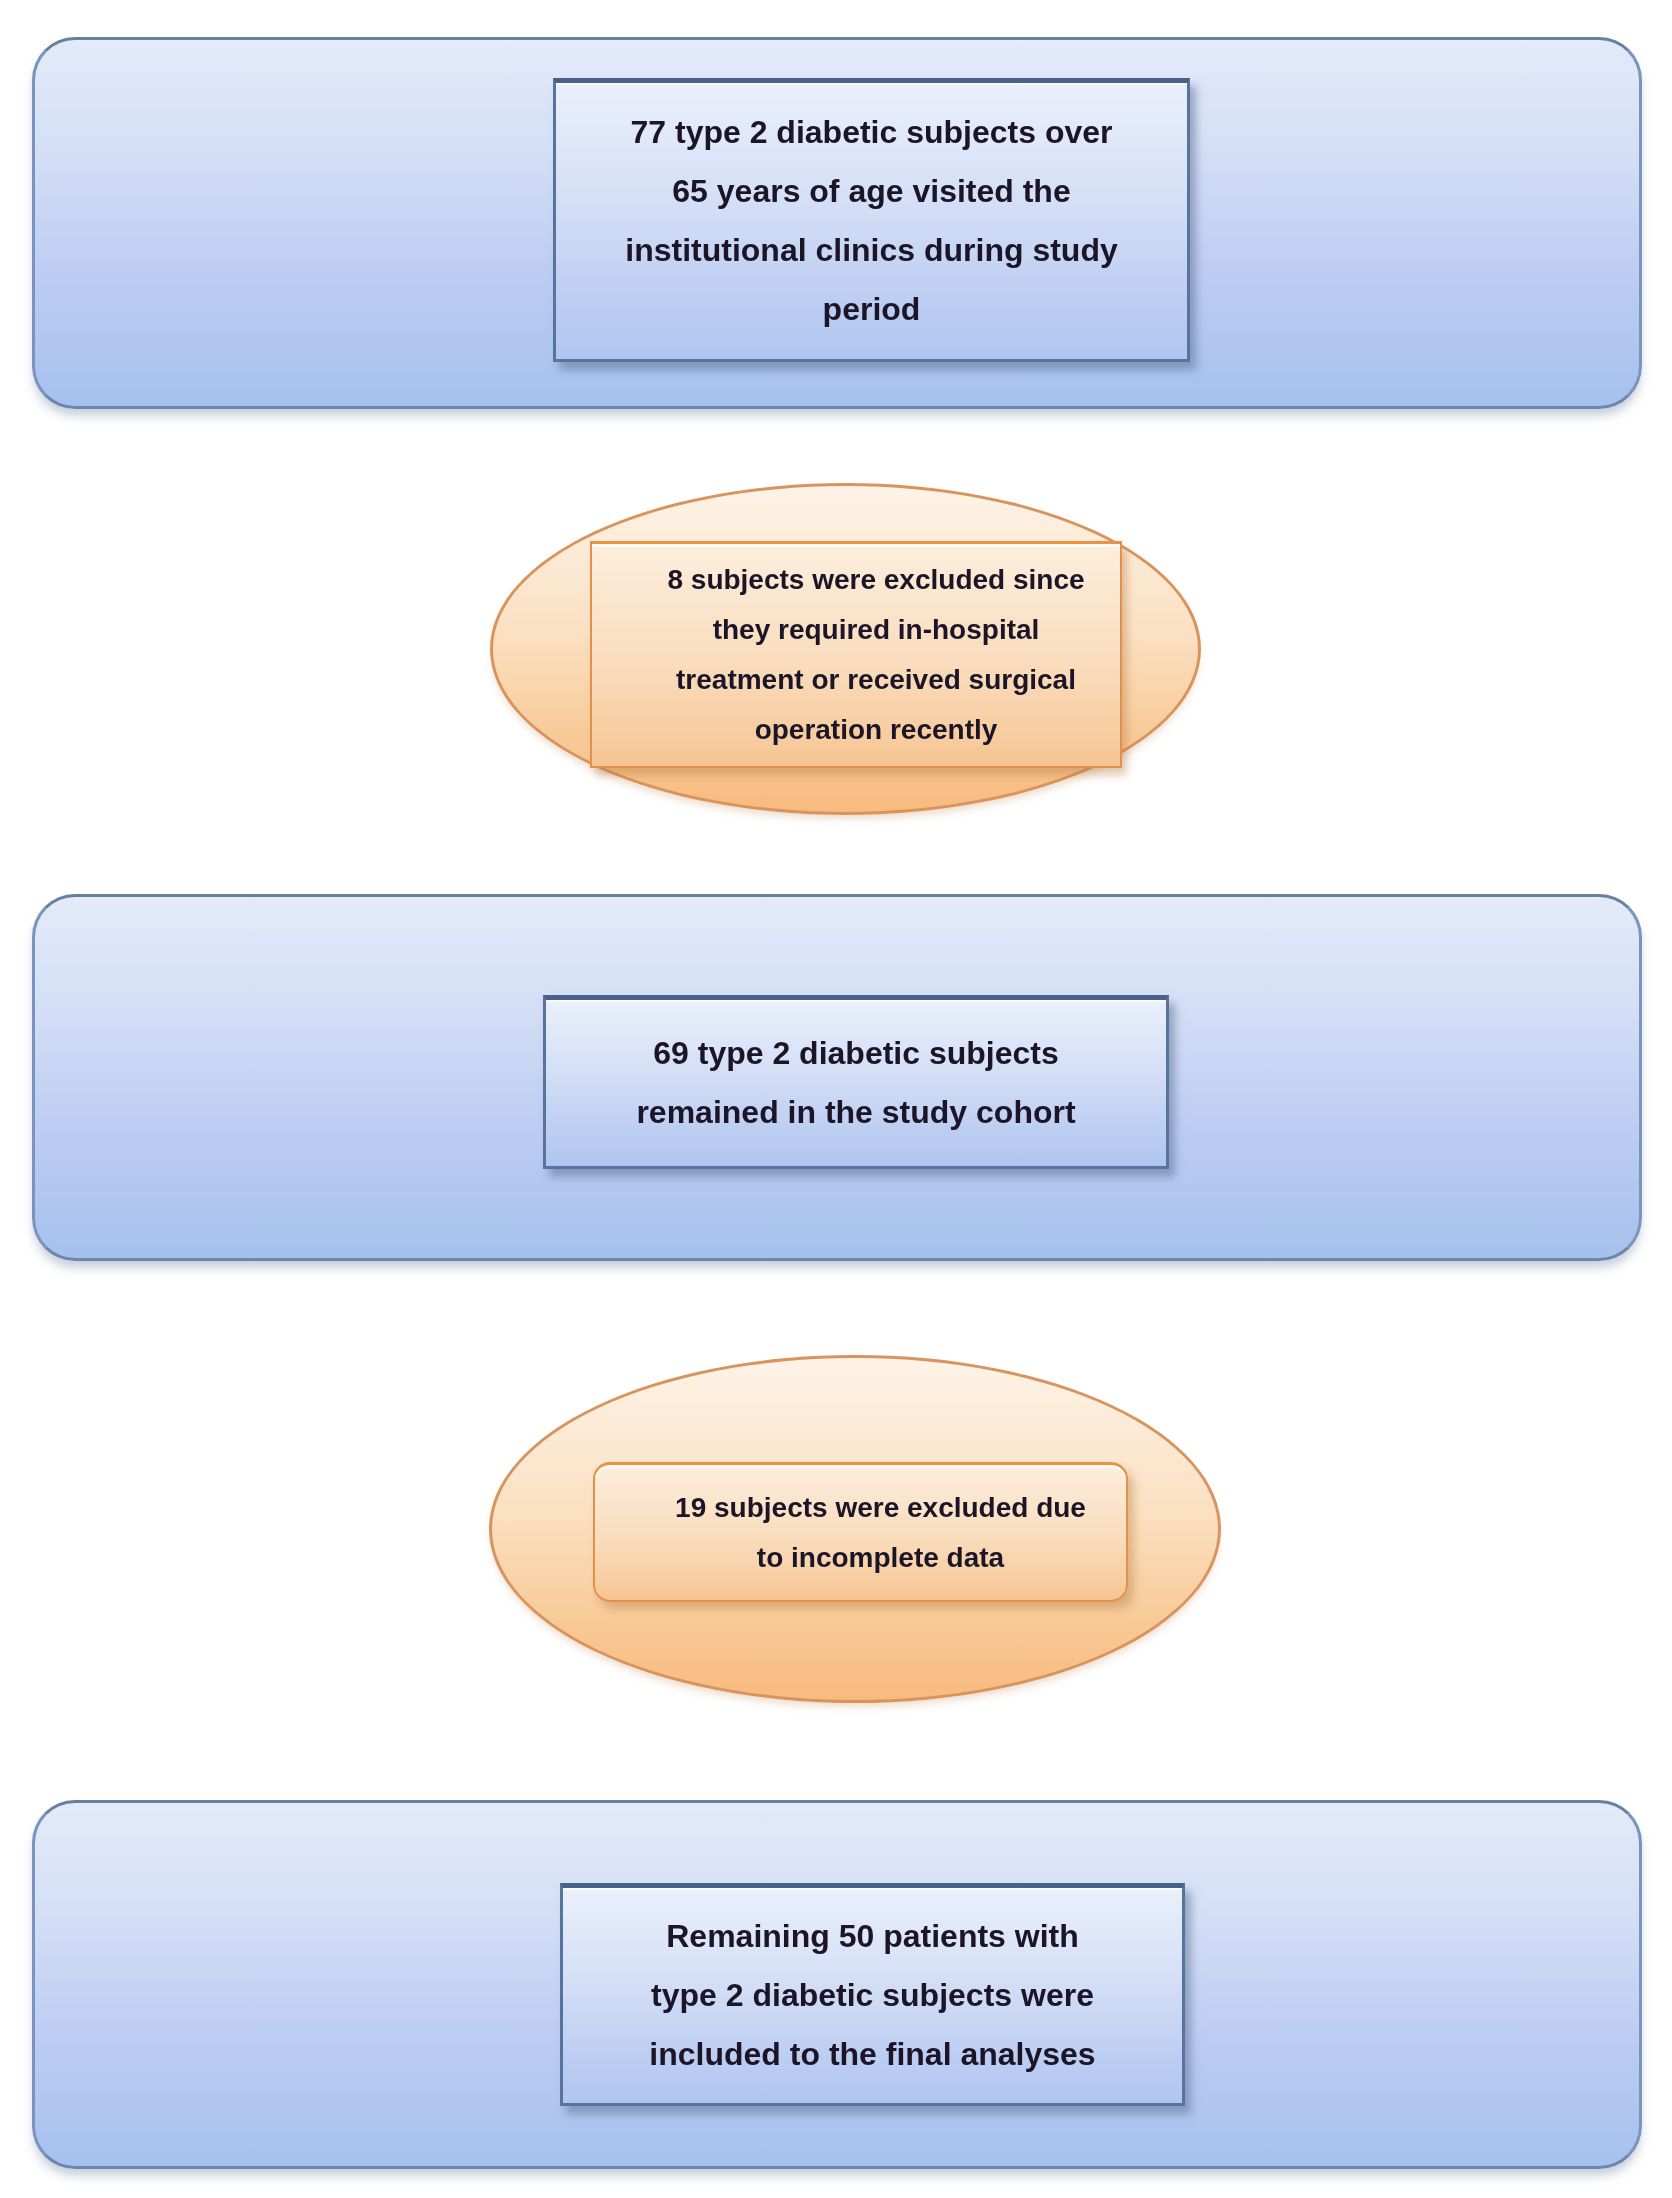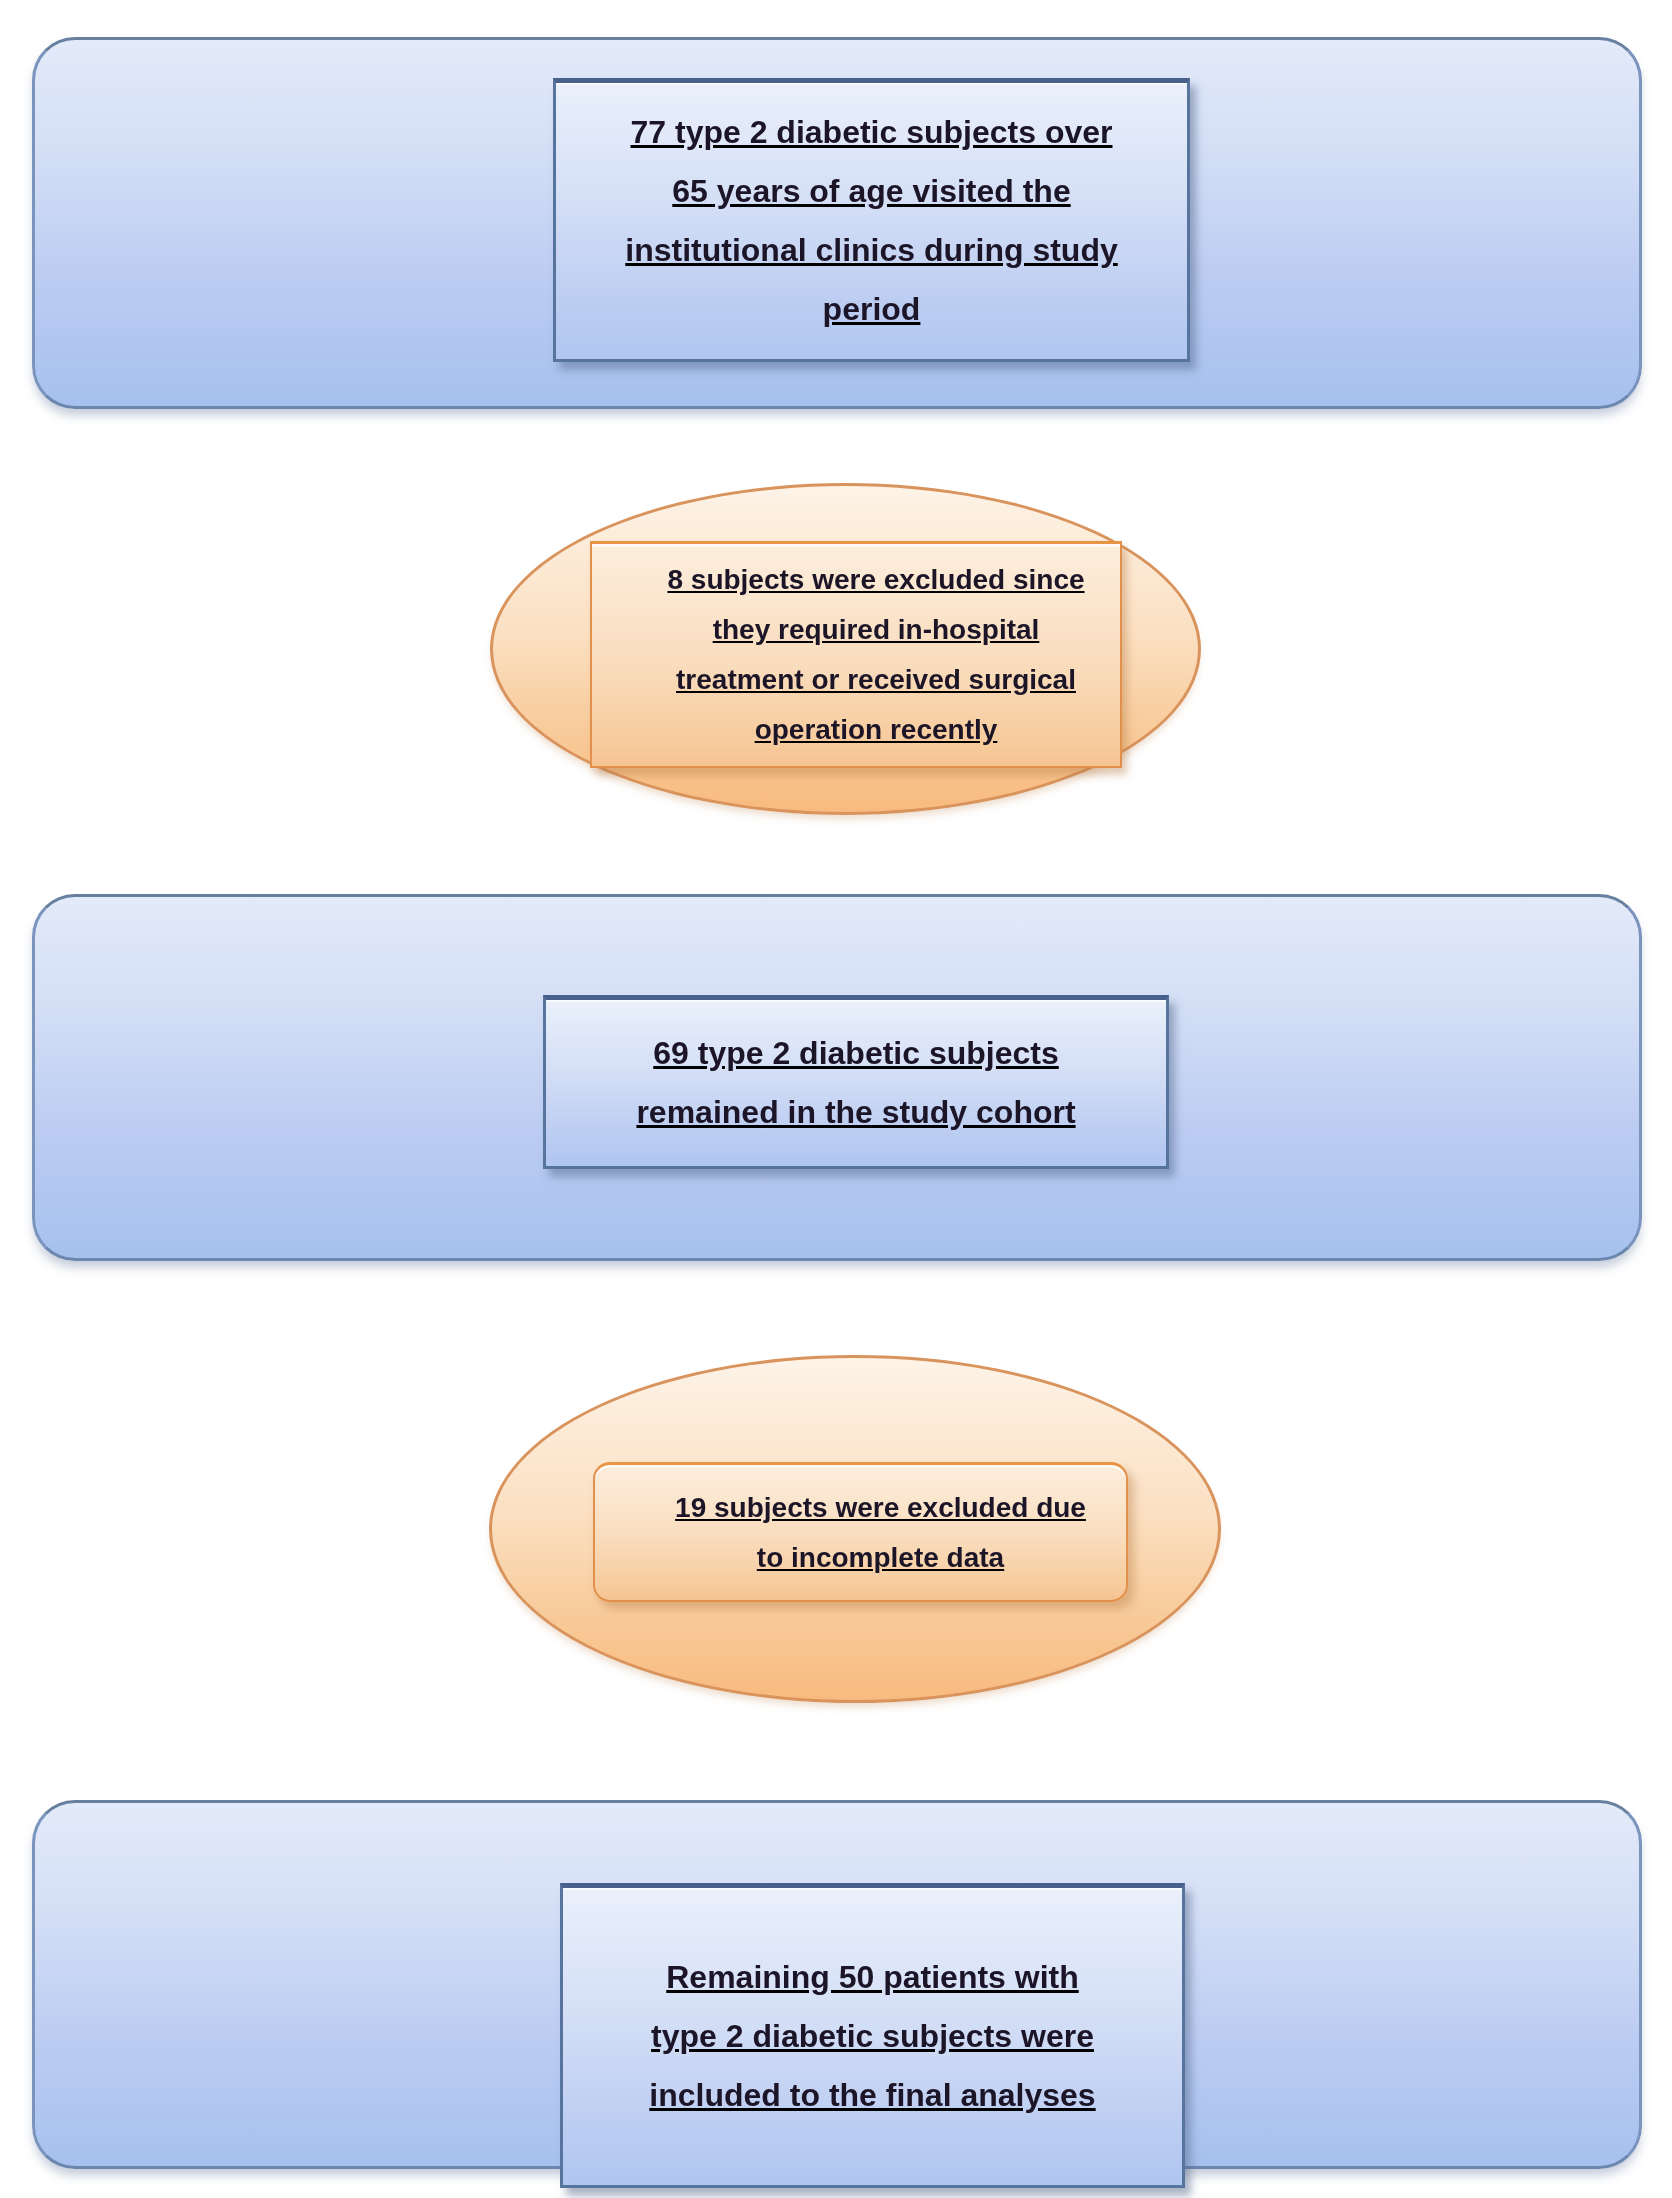--- a/index.html
+++ b/index.html
@@ -5,21 +5,21 @@
   html, body { margin: 0; padding: 0; background: #ffffff; }
   .canvas {
     position: relative;
     width: 1672px;
     height: 2198px;
     background: #ffffff;
     font-family: "Liberation Sans", sans-serif;
     overflow: hidden;
   }
   .node { position: absolute; box-sizing: border-box; }
-  .inner { position: absolute; box-sizing: border-box; display: flex; align-items: center; justify-content: center; text-decoration: underline; }
+  .inner { position: absolute; box-sizing: border-box; display: flex; align-items: center; justify-content: center; }
 
   
   .blue-box {
     border: 3.5px solid #7b94bd;
     border-top-color: #67809f;
     border-bottom-color: #6d86ae;
     border-radius: 43px;
     background: linear-gradient(180deg, #e3eaf9 0%, #d4dff6 30%, #bcccf2 65%, #a6c1ee 100%);
     box-shadow: 0 8px 10.6px -2.7px rgba(120, 140, 170, 0.45);
   }
@@ -88,21 +88,21 @@
   </div>
 
   <div class="node orange-ellipse" style="left:489px; top:1355px; width:732px; height:348px;">
     <div class="inner orange-inner" style="left:101px; top:104px; width:535px; height:140px;border-radius:17px;">
       <div class="node-text orange-text">19 subjects were excluded due
 to incomplete data</div>
     </div>
   </div>
 
   <div class="node blue-box" style="left:32px; top:1800px; width:1610px; height:369px;">
-    <div class="inner blue-inner" style="left:525px; top:80px; width:625px; height:305px;">
+    <div class="inner blue-inner" style="left:525px; top:80px; width:625px; height:223px;">
       <div class="node-text blue-text">Remaining 50 patients with
 type 2 diabetic subjects were
 included to the final analyses</div>
     </div>
   </div>
 
 </div>
 
 
 </body></html>

